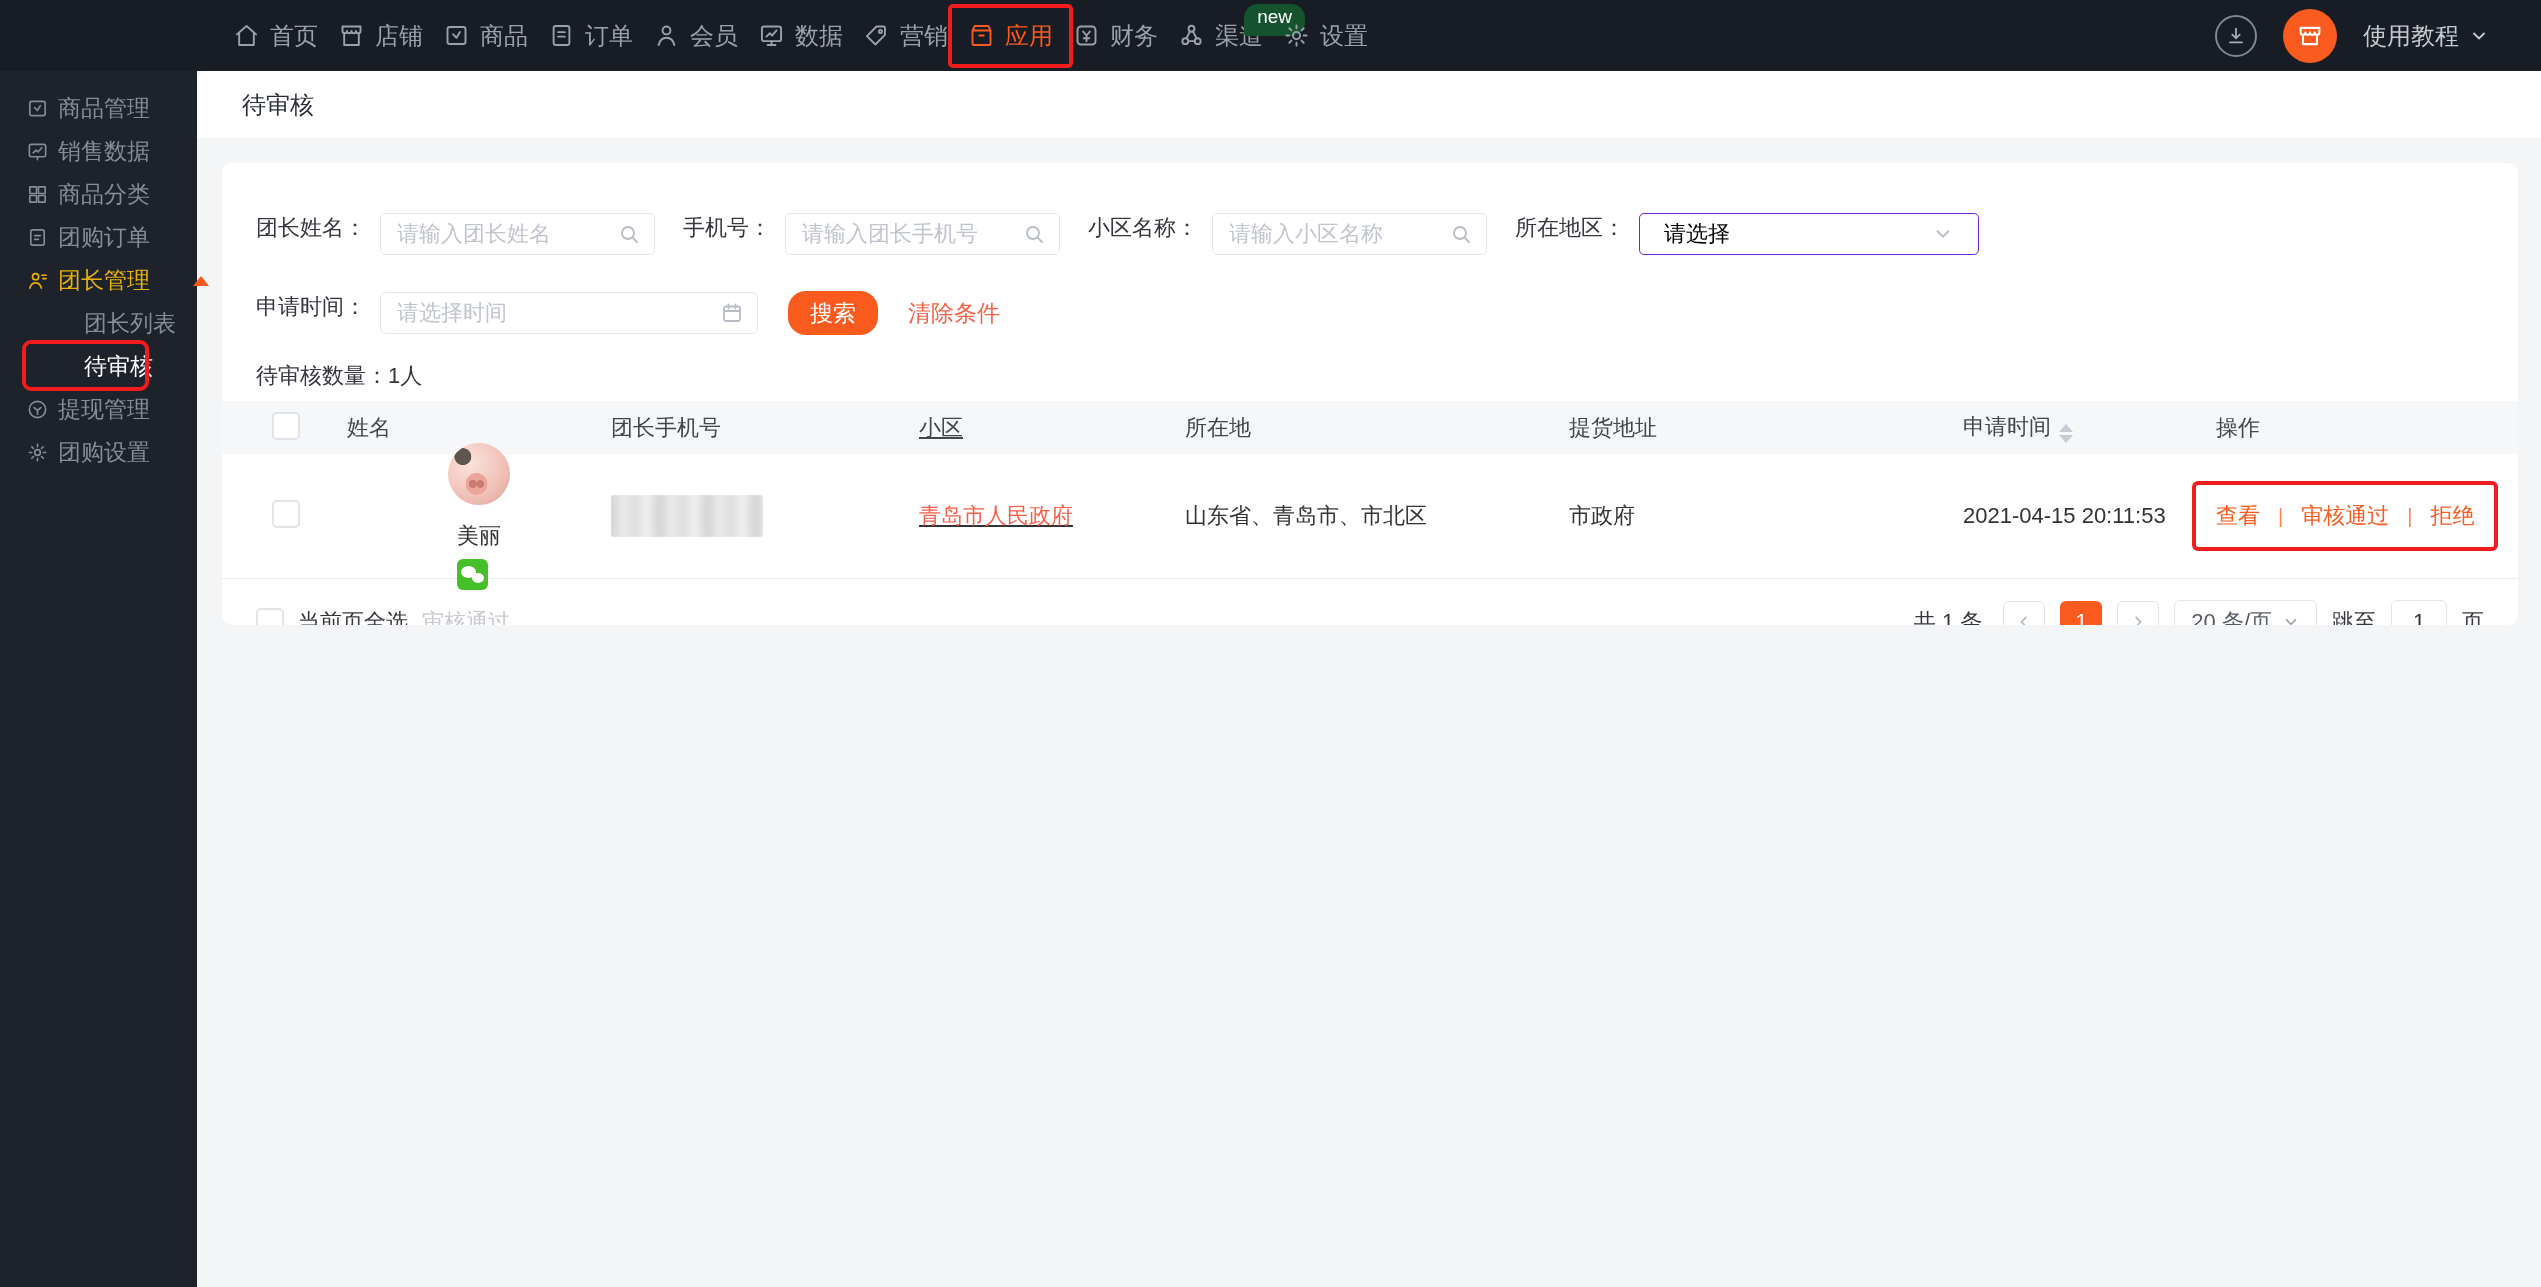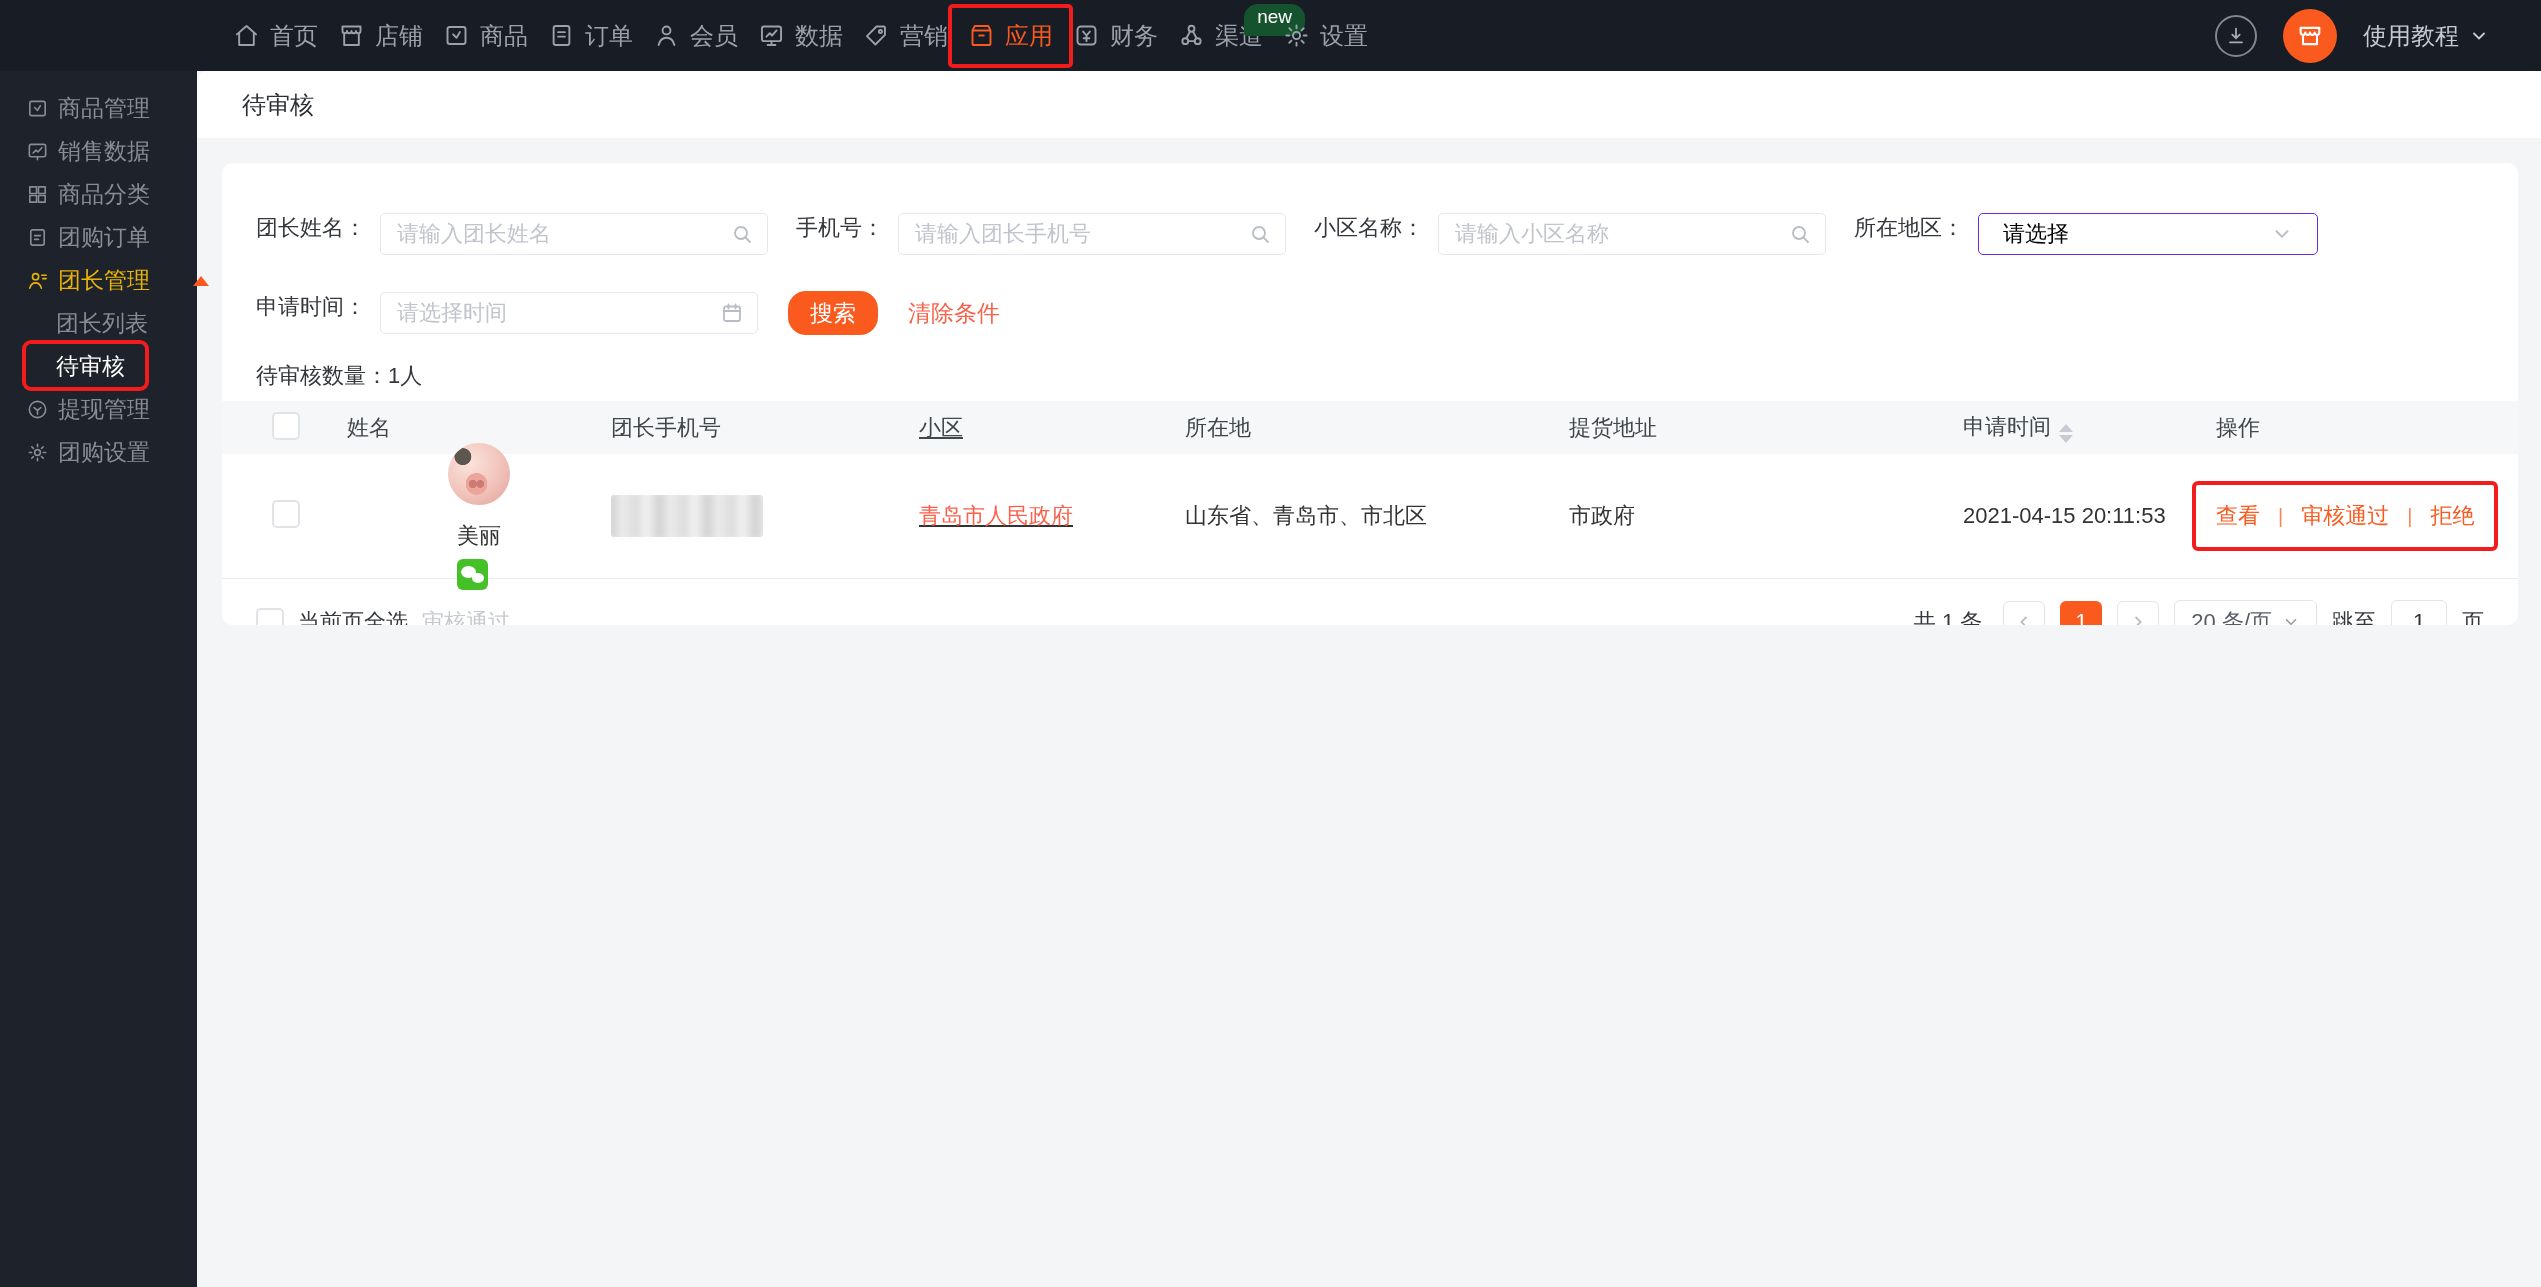--- a/index.html
+++ b/index.html
@@ -30,40 +30,40 @@
   .tutorial svg { width:20px; height:20px; stroke:#c6cad1; fill:none; stroke-width:2.2; stroke-linecap:round; }
 
   
   .sidebar { position:absolute; left:0; top:71px; width:197px; bottom:0;
     background:#1e222a; padding-top:16px; z-index:4; }
   .side-item { height:43px; display:flex; align-items:center; padding-left:26px;
     gap:9px; color:#878c96; font-size:23px; cursor:pointer; position:relative; white-space:nowrap; }
   .side-item svg { width:23px; height:23px; stroke:currentColor; fill:none;
     stroke-width:1.7; stroke-linecap:round; stroke-linejoin:round; flex:none; }
   .side-item.active { color:#eab308; }
-  .side-item.child { padding-left:56px; }
+  .side-item.child { padding-left:84px; }
   .side-item.selected { color:#ffffff; }
   .caret-up { width:0; height:0; border-left:8px solid transparent; border-right:8px solid transparent;
     border-bottom:10px solid #fa5a1e; margin-left:34px; }
   .side-annot { position:absolute; left:22px; top:-5px; width:127px; height:51px;
     border:4px solid #f31c1c; border-radius:9px; pointer-events:none; }
 
   
   .content { position:absolute; left:197px; top:71px; right:0; bottom:0; background:#f4f5f7; }
   .titlebar { height:67px; background:#fff; border-top-left-radius:10px;
     display:flex; align-items:center; padding-left:45px; font-size:24px; color:#2b2f36; }
   .card { margin:25px 23px 0 25px; height:462px; background:#fff; border-radius:10px;
     padding-top:50px; overflow:hidden; }
 
   
   .frow { display:flex; align-items:center; padding:0 34px; }
   .fgroup { display:flex; margin-right:28px; }
   .flabel { font-size:22px; color:#34373d; margin-right:14px; white-space:nowrap; }
   .finput { position:relative; }
-  .finput input { width:388px; height:42px; border:1px solid #e4e7ec; border-radius:5px;
+  .finput input { width:275px; height:42px; border:1px solid #e4e7ec; border-radius:5px;
     padding:0 50px 0 16px; font-size:22px; color:#333; outline:none;
     font-family:"Liberation Sans","DejaVu Sans",sans-serif; }
   .finput input::placeholder { color:#c0c4cc; }
   .finput.wide input { width:378px; }
   .fic { position:absolute; right:14px; top:9px; width:24px; height:24px; color:#b8bcc4; }
   .fic svg { width:24px; height:24px; stroke:currentColor; fill:none; stroke-width:1.8; stroke-linecap:round; }
   .fselect { width:340px; height:42px; border:1px solid #6d28d9; border-radius:5px;
     display:flex; align-items:center; padding:0 24px; font-size:22px; color:#000000; cursor:pointer; }
   .fselect svg { margin-left:auto; width:22px; height:22px; stroke:#b8bcc4; fill:none; stroke-width:2; stroke-linecap:round; }
   .row2 { margin-top:36px; }

